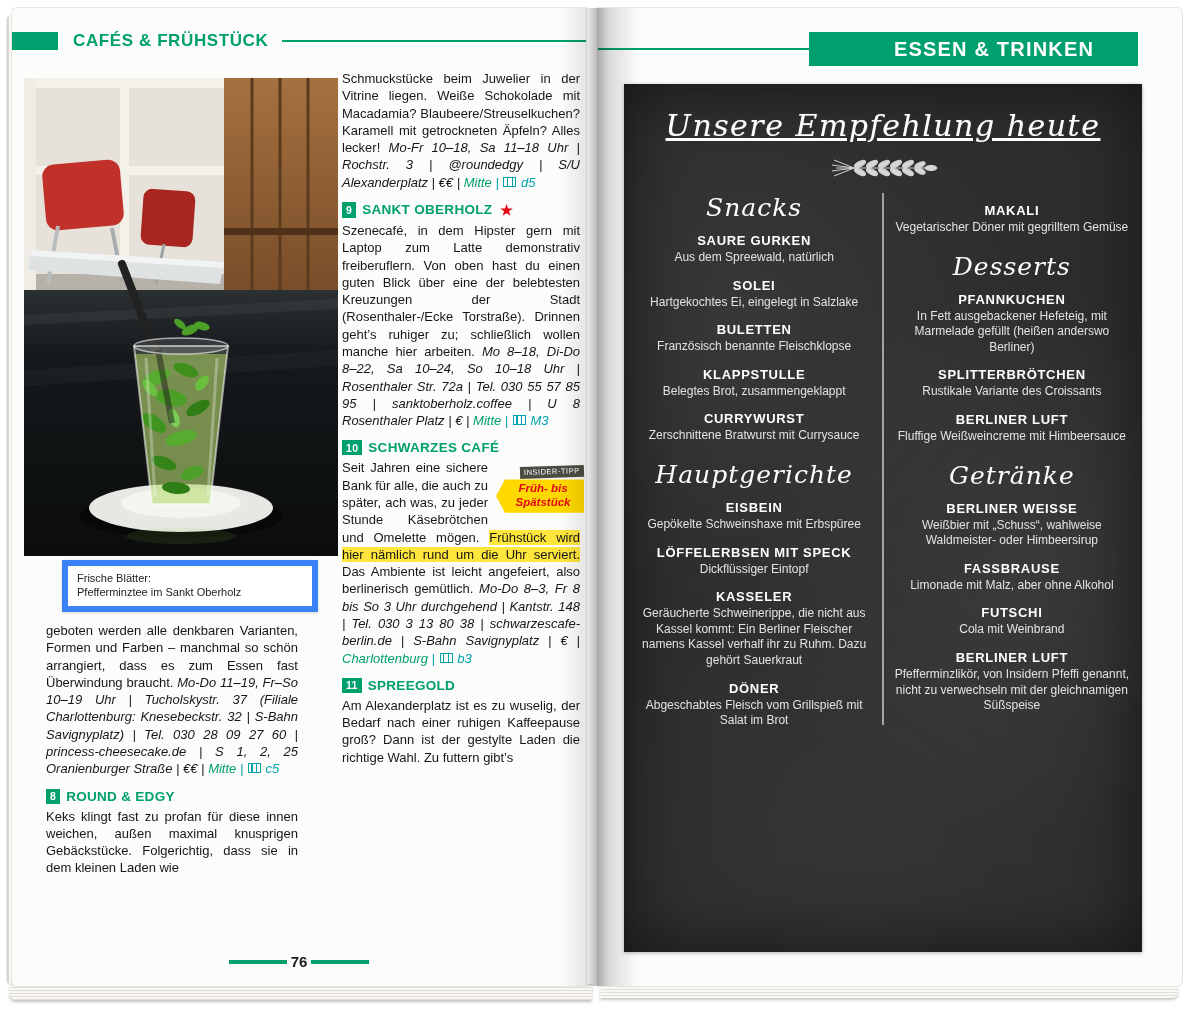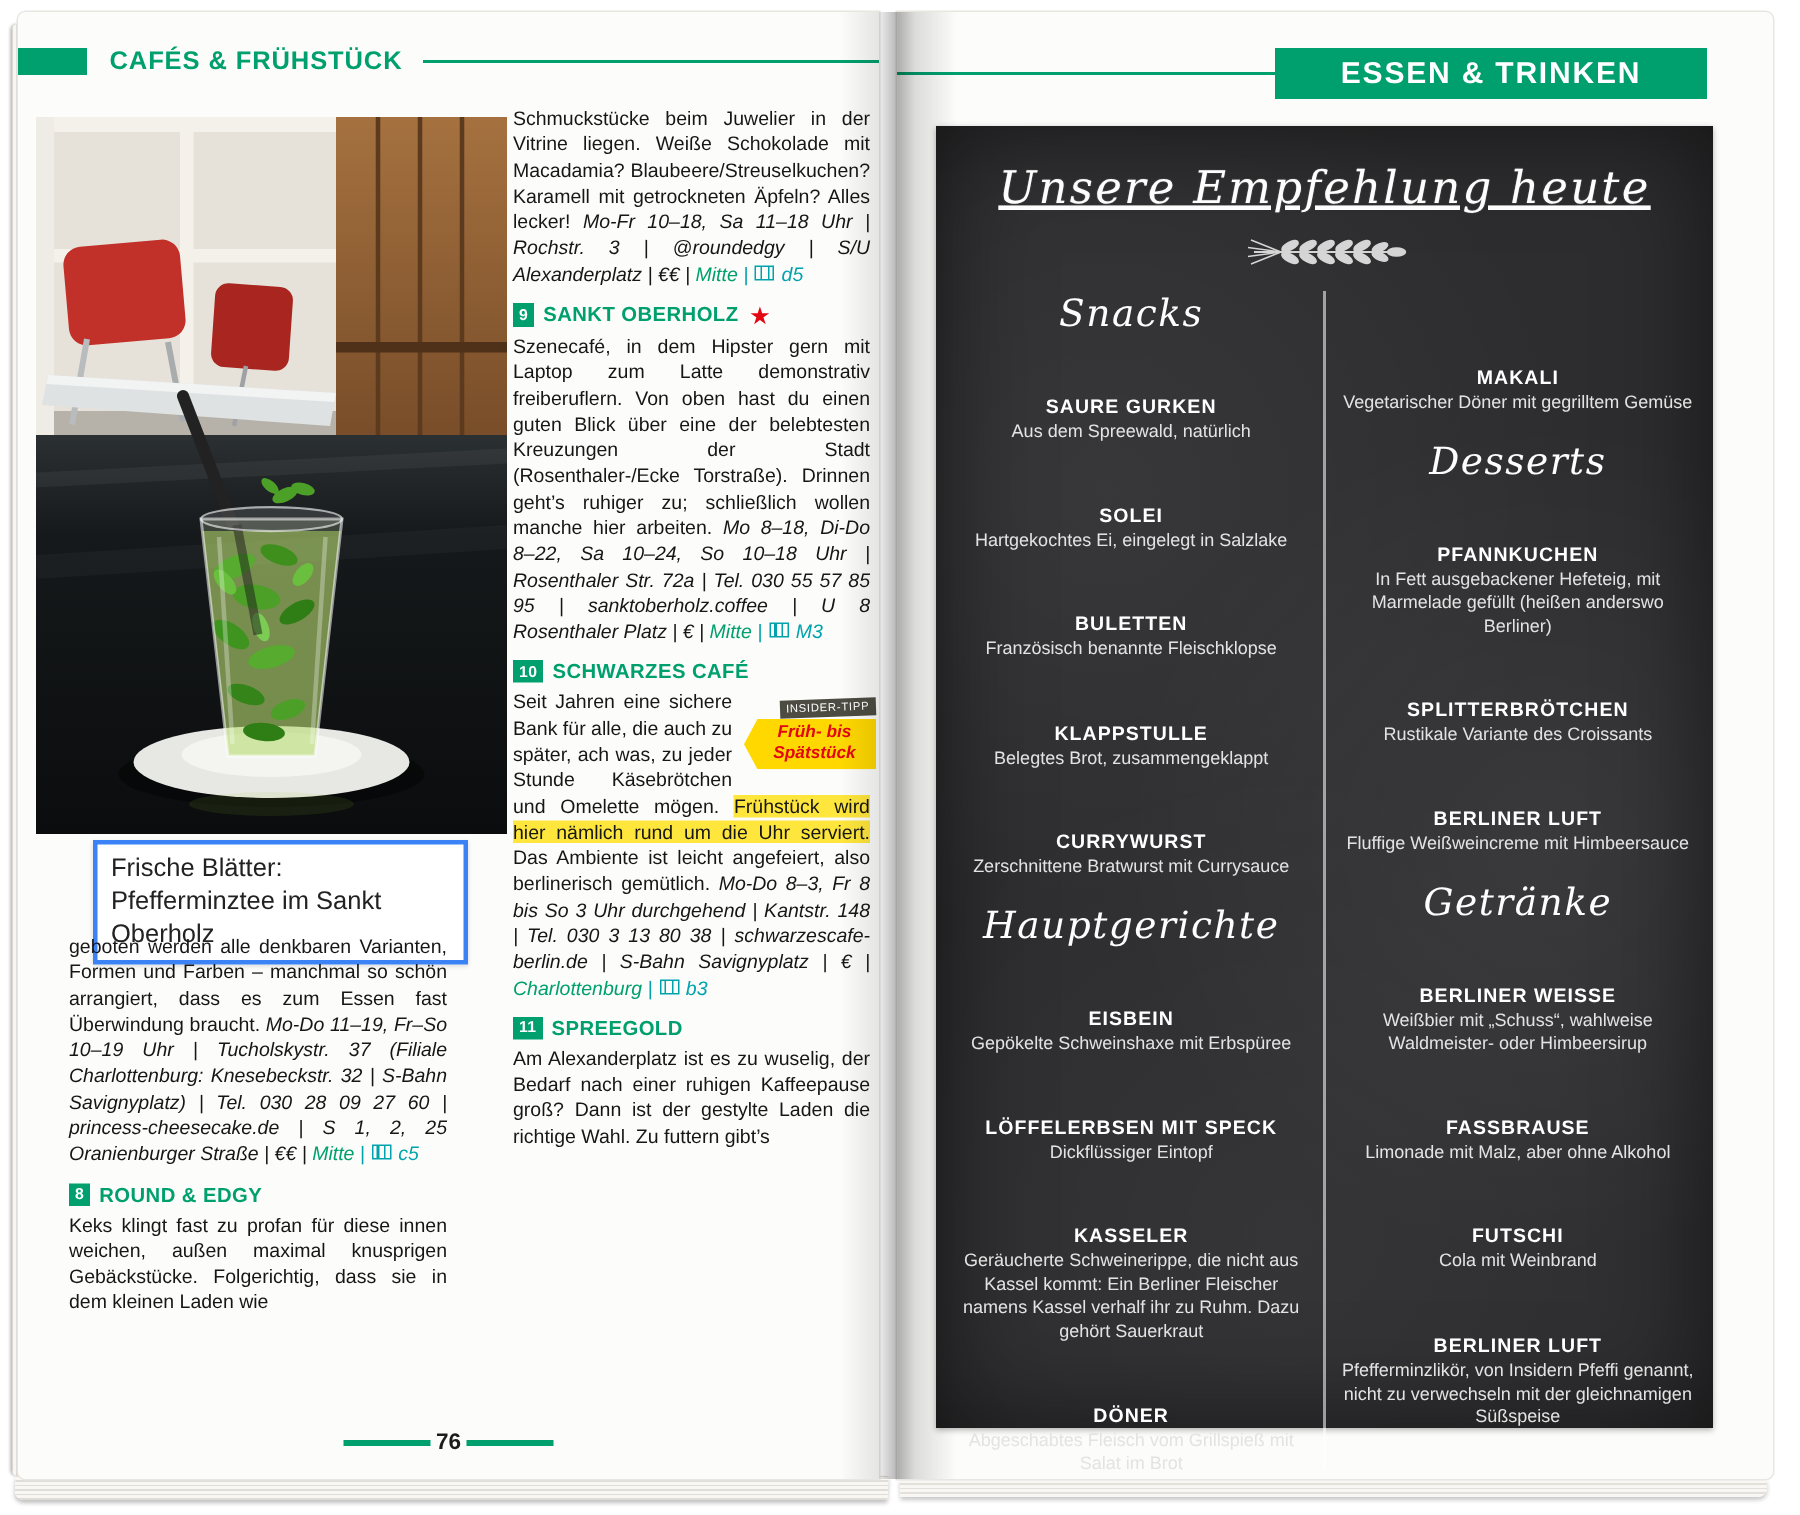--- a/index.html
+++ b/index.html
@@ -28,27 +28,27 @@
   
   .lp-header{position:absolute;left:0;top:22px;width:100%;height:22px;display:flex;align-items:center;}
   .lp-bar{width:46px;height:18px;background:var(--green);flex:none;}
   .lp-title{margin-left:15px;font-weight:bold;font-size:17px;color:var(--green);letter-spacing:0.6px;white-space:nowrap;}
   .lp-rule{flex:1;height:2.5px;background:var(--green);margin-left:14px;}
 
   
   .rp-header{position:absolute;left:0;top:24px;width:100%;height:34px;display:flex;align-items:center;}
   .rp-rule{flex:1;height:2.5px;background:var(--green);}
   .rp-box{width:288px;height:34px;margin-right:44px;background:var(--green);color:#fff;font-weight:bold;
-    font-size:20px;letter-spacing:1.2px;display:flex;align-items:center;justify-content:center;flex:none;}
+    font-size:20px;letter-spacing:1.2px;display:flex;align-items:center;justify-content:center;flex:none;padding-left:41px;}
 
   
   .photo{position:absolute;left:12px;top:70px;width:314px;height:478px;overflow:hidden;background:#b7b2a9;}
   .photo svg{display:block;}
-  .caption{position:absolute;left:50px;top:552px;width:226px;background:#ffffff;border:3px solid #3b82f6;
-    padding:5px 9px 6px;font-size:17px;line-height:1.3;color:#222;box-shadow:0 1px 3px rgba(0,0,0,0.15);}
+  .caption{position:absolute;left:50px;top:552px;width:226px;background:#ffffff;border:6px solid #3b82f6;
+    padding:5px 9px 6px;font-size:11px;line-height:1.3;color:#222;box-shadow:0 1px 3px rgba(0,0,0,0.15);}
 
   
   .col{position:absolute;}
   .col1{left:34px;top:614px;width:252px;}
   .col2{left:330px;top:62px;width:238px;}
   .body-text{font-size:13px;line-height:1.33;text-align:justify;color:#161616;margin:0 0 7px;}
   .entry-head{margin:11px 0 4px;display:flex;align-items:center;gap:6px;font-size:13.5px;color:var(--green);
     letter-spacing:0.3px;font-weight:bold;}
   .num{background:var(--green);color:#fff;font-size:10.5px;padding:1.5px 4px;line-height:1.15;font-weight:bold;flex:none;}
   .star{color:var(--red);font-size:14px;margin-left:2px;}
@@ -84,21 +84,21 @@
   .script{font-family:"DejaVu Serif", serif;font-style:italic;color:#fdfdfd;}
   .board-title{text-align:center;font-size:30px;letter-spacing:1.5px;text-shadow:0 0 1px rgba(255,255,255,0.35);text-decoration:underline;}
   .wheat{text-align:center;margin:12px 0 0;}
   .board-cols{display:flex;padding:0 6px;align-items:stretch;}
   .bcol{flex:1;text-align:center;min-width:0;}
   .bcol-left{padding:0 10px 0 6px;}
   .bcol-right{padding:18px 6px 0 10px;}
   .bdivider{width:1.5px;background:rgba(255,255,255,0.55);margin:8px 0 16px;flex:none;}
   .section-title{font-size:25px;margin:16px 0 11px;letter-spacing:1px;}
   .bcol-left .section-title:first-child{margin-top:8px;}
-  .mi{margin-bottom:12px;margin-top:40px;}
+  .mi{margin-bottom:12px;}
   .mi-name{font-weight:bold;font-size:13px;letter-spacing:0.7px;color:#ffffff;margin-bottom:2px;}
   .mi-desc{font-size:12px;line-height:1.3;color:#e3e3e3;}
 </style>
 </head>
 <body>
 
 <div class="book">
   <div class="edge-left"></div>
   <div class="edge-bottom-left"></div>
   <div class="edge-bottom-right"></div>

